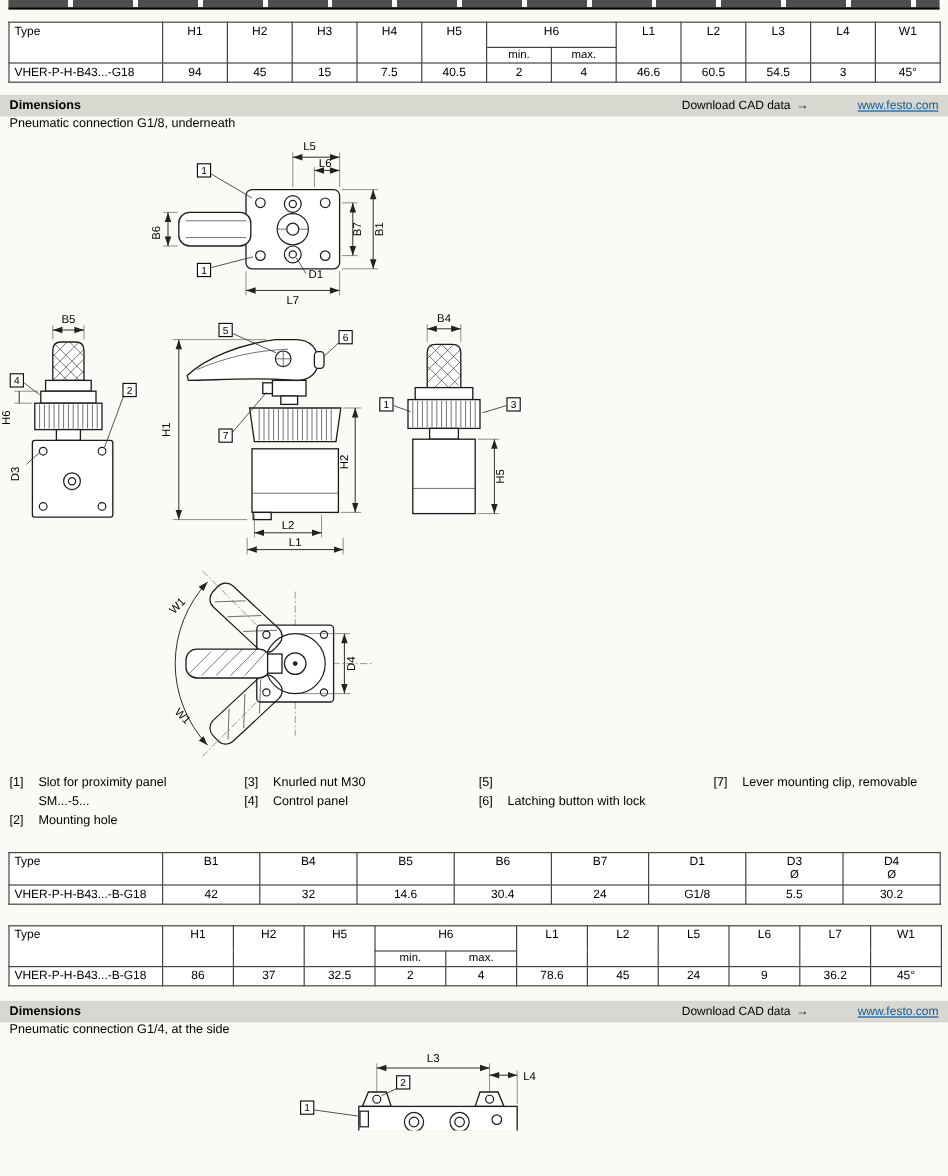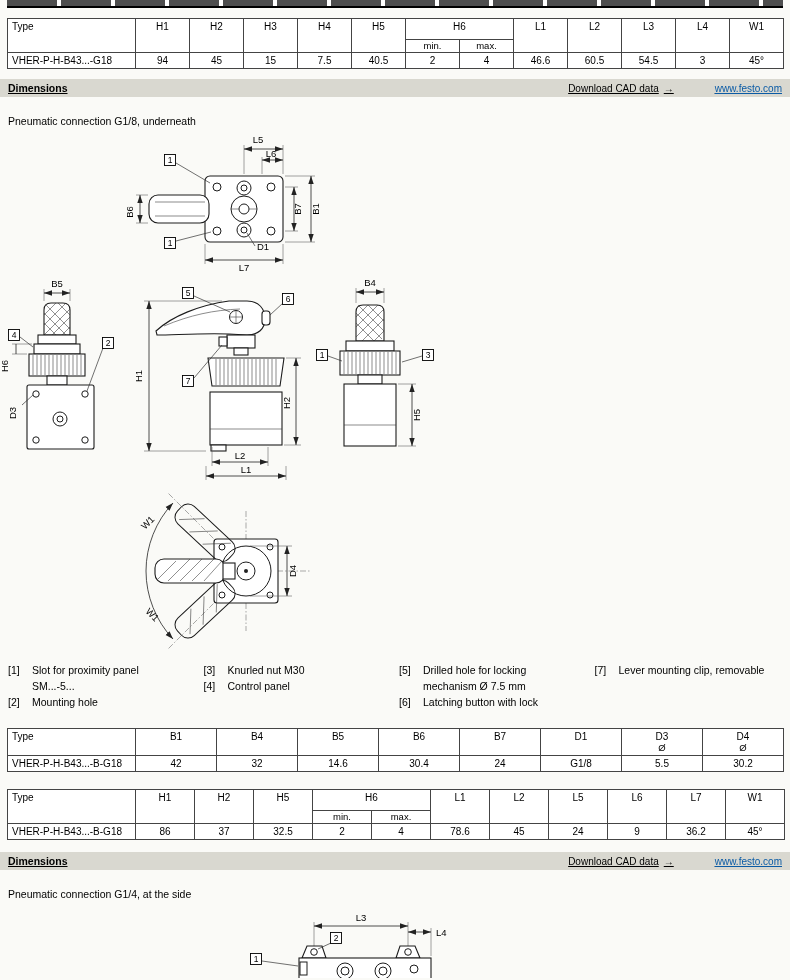--- a/index.html
+++ b/index.html
@@ -21,26 +21,26 @@
   .dim-table .type { text-align:left; padding-left:4px; }
   .dim-table tbody tr { border-top:1.2px solid #000; }
   .t1 { margin-top:10px; }
   .t2 { margin-top:18px; }
   .t2 thead th { height:27px; }
   .dia-sub { font-size:9.5px; }
   .t3 { margin-top:17px; }
 
   .section-bar { margin-top:10px; height:18px; background:var(--barbg,#d9d8d0);
                  display:flex; align-items:center; justify-content:space-between;
-                 padding:0 8px; font-size:10.5px;text-decoration:underline; }
+                 padding:0 8px; font-size:10.5px; }
   .sb2 { margin-top:12px; }
   .sec-title { font-weight:bold; }
   .cad { font-size:10px; display:flex; gap:5px; align-items:flex-end; }
   .cad-link { color:var(--link,#0b5ba5); text-decoration:underline; cursor:pointer;padding-left:36px; }
-  .drawing-subtitle { padding:18px 8px 0; font-size:10.5px; }
+  .drawing-subtitle { padding:0 8px 0; font-size:10.5px; }
 
   .drawings { display:block; margin-top:2px; }
   .drawings2 { display:block; margin-top:2px; }
 
   .legend { display:flex; margin:8px 0 0 8px; font-size:10.5px; line-height:16px; }
   .legend .col { width:200px; }
   .legend .item { display:flex; }
   .legend .num { width:24px; flex:none; }
   .legend .ln { display:block; }
 
@@ -379,24 +379,20 @@
       <div class="item">
         <span class="num">[4]</span>
         <span class="txt">
             <span class="ln">Control panel</span>
           </span>
       </div>
     </div>
     <div class="col">
       <div class="item">
         <span class="num">[5]</span>
-        <span class="txt">
-            <span class="ln">Drilled hole for locking</span>
-            <span class="ln">mechanism Ø 7.5 mm</span>
-          </span>
       </div>
       <div class="item">
         <span class="num">[6]</span>
         <span class="txt">
             <span class="ln">Latching button with lock</span>
           </span>
       </div>
     </div>
     <div class="col">
       <div class="item">

